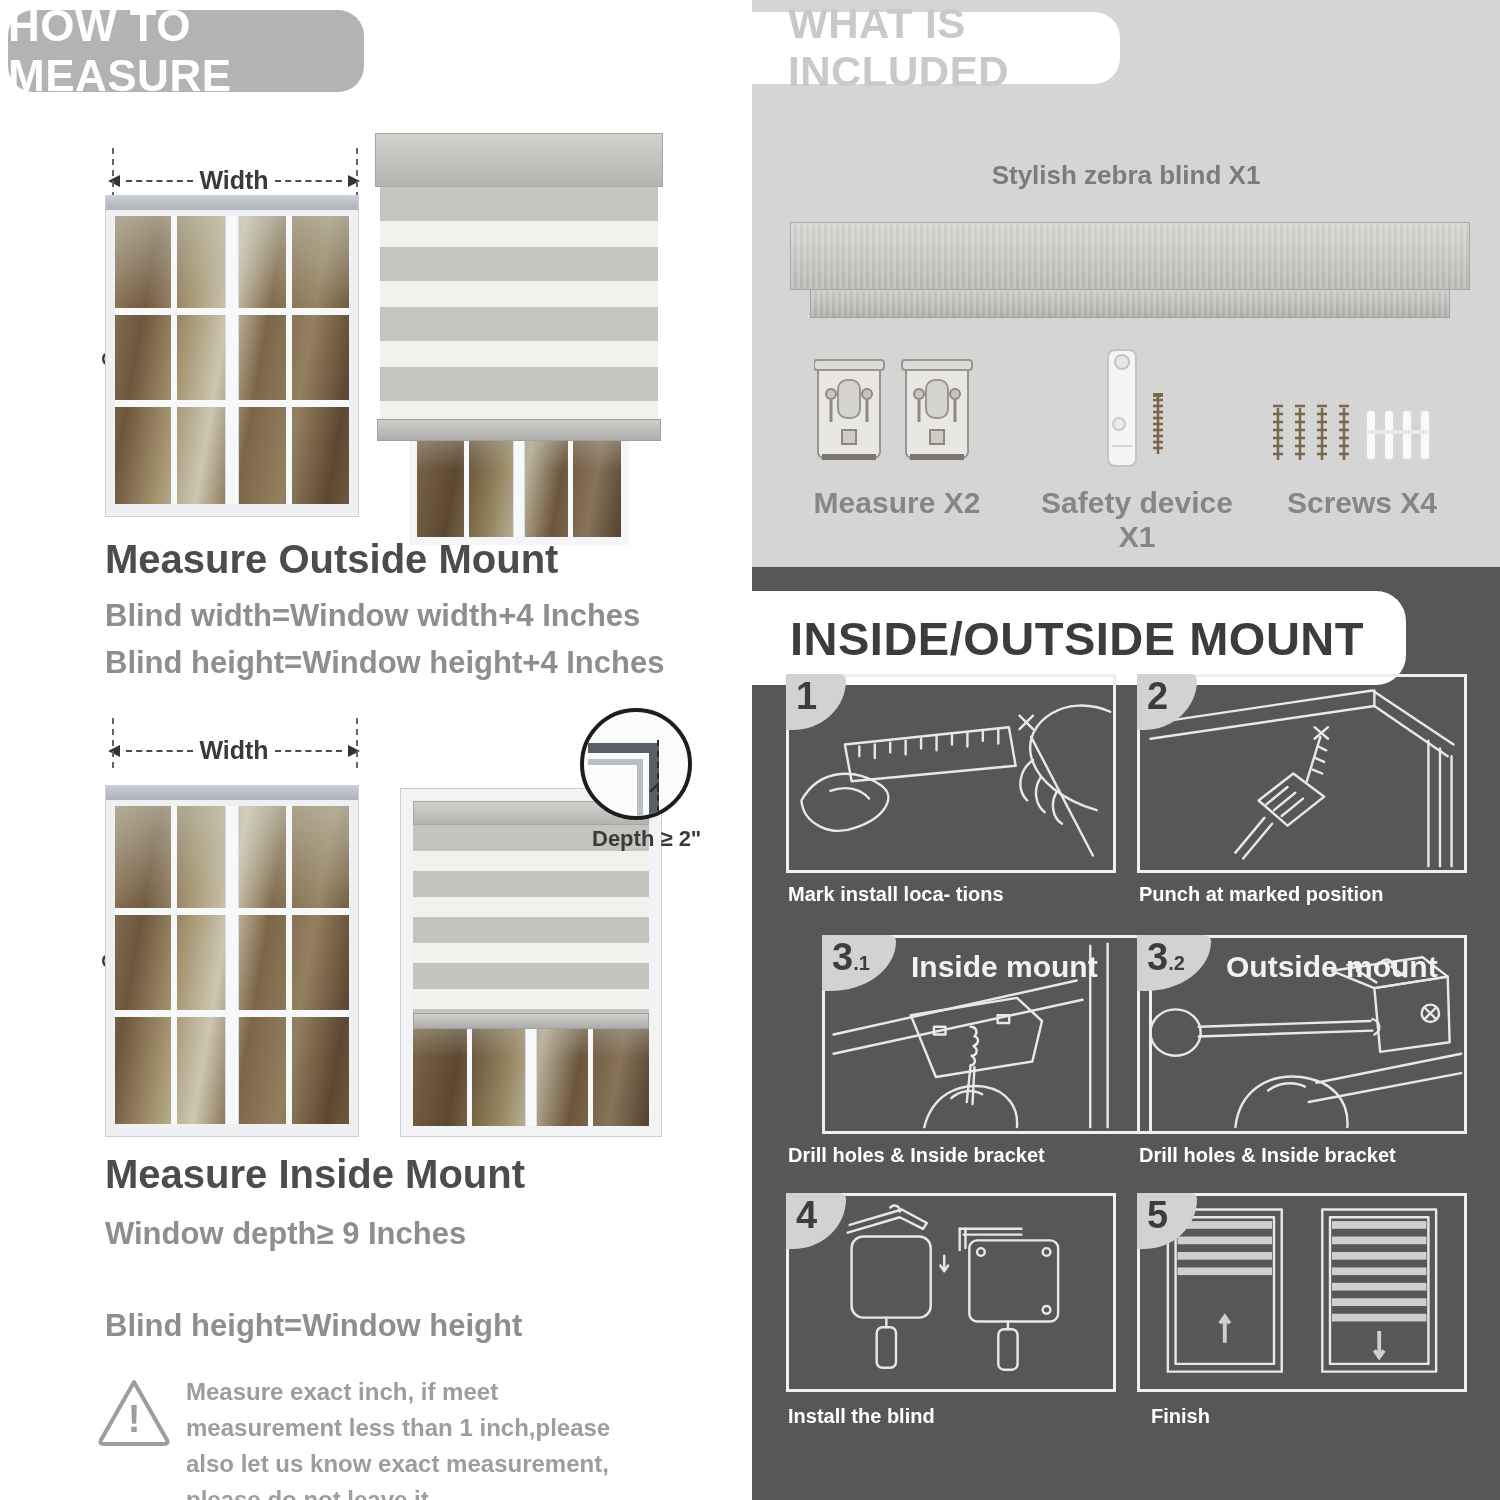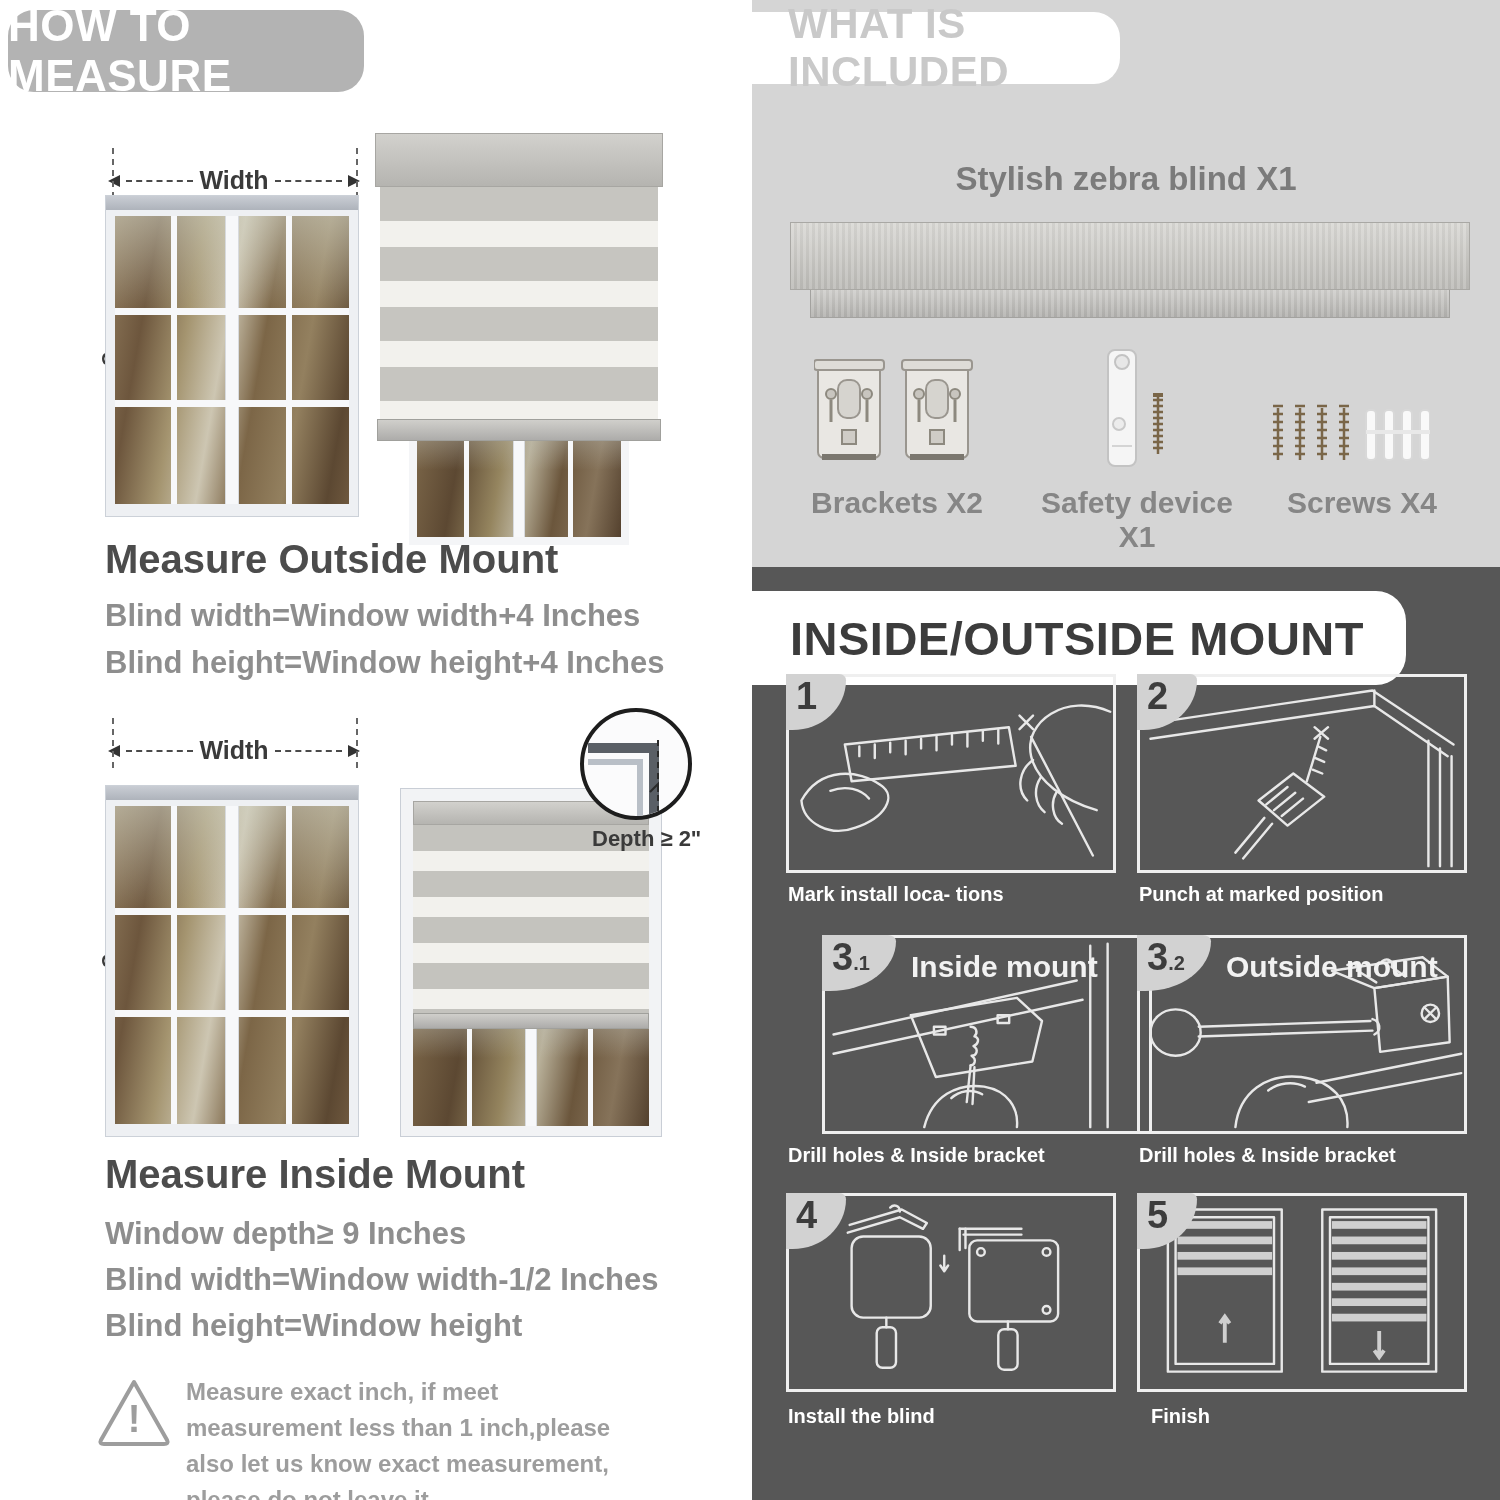--- a/index.html
+++ b/index.html
@@ -17,21 +17,21 @@
     color:#c9c9c9;font-weight:bold;font-size:42px;letter-spacing:.5px;}
   .panel-dark{left:752px;top:567px;width:748px;height:933px;background:#575757;}
   .banner-mount{left:0;top:24px;width:616px;height:94px;background:#ffffff;
     border-radius:0 30px 30px 0;display:flex;align-items:center;padding-left:38px;
     color:#3c3c3c;font-weight:bold;font-size:47px;letter-spacing:.5px;}
 
   
   .h-big{color:#4c4c4c;font-weight:bold;font-size:40px;}
   .h-sub{color:#8e8e8e;font-weight:bold;font-size:31px;line-height:47px;}
   .comp-label{color:#868686;font-weight:bold;font-size:30px;text-align:center;}
-  .blind-title{color:#7b7b7b;font-weight:bold;font-size:33px;text-align:center;}
+  .blind-title{color:#7b7b7b;font-weight:bold;font-size:26px;text-align:center;}
   .meas-label{color:#3a3a3a;font-weight:bold;font-size:25px;}
   .depth-label{color:#3a3a3a;font-weight:bold;font-size:22px;}
   .warn-text{color:#9d9d9d;font-size:24px;font-weight:bold;line-height:36px;}
 
   
   .h-measure{display:flex;align-items:center;}
   .h-measure .line{flex:1;border-top:2px dashed #4a4a4a;height:0;margin:0 6px;}
   .arr-l{width:0;height:0;border-top:6px solid transparent;border-bottom:6px solid transparent;
          border-right:12px solid #333;}
   .arr-r{width:0;height:0;border-top:6px solid transparent;border-bottom:6px solid transparent;
@@ -197,21 +197,20 @@
       <path d="M4 36 L70 36 L70 112" stroke="#5a5f66" stroke-width="10" fill="none"></path>
       <path d="M4 50 L56 50 L56 112" stroke="#b9bfc7" stroke-width="6" fill="none"></path>
       <path d="M74 28 L74 112" stroke="#2a2a2a" stroke-width="2" stroke-dasharray="6 5" fill="none"></path>
       <path d="M66 80 l8 -8 l0 8" stroke="#2a2a2a" stroke-width="2" fill="none"></path>
     </svg>
   </div>
   <div class="abs depth-label" style="left:592px;top:826px;">Depth ≥ 2"</div>
 
   <div class="abs h-big" style="left:105px;top:1152px;">Measure Inside Mount</div>
   <div class="abs h-sub" style="left:105px;top:1210px;">Window depth≥ 9 Inches</div>
-  <div class="abs h-sub" style="left:105px;top:1256px;">Blind width=Window width-1/2 Inches</div>
   <div class="abs h-sub" style="left:105px;top:1302px;">Blind height=Window height</div>
 
   <div class="abs" style="left:96px;top:1376px;width:76px;height:72px;">
     <svg viewBox="0 0 76 72" width="76" height="72">
       <path class="ln" style="stroke:#9d9d9d;stroke-width:4;" d="M38 6 L71 64 Q73 68 68 68 L8 68 Q3 68 5 64 Z"></path>
       <text x="38" y="56" text-anchor="middle" fill="#9d9d9d" font-size="38" font-weight="bold" font-family="Liberation Sans,sans-serif">!</text>
     </svg>
   </div>
   <div class="abs warn-text" style="left:186px;top:1374px;width:470px;">Measure exact inch, if meet measurement less than 1 inch,please also let us know exact measurement, please do not leave it</div>
 
@@ -275,21 +274,21 @@
         <g fill="rgba(255,255,255,.85)" stroke="#d8d8d8" stroke-width="2">
           <rect x="96" y="12" width="10" height="50" rx="4"></rect>
           <rect x="114" y="12" width="10" height="50" rx="4"></rect>
           <rect x="132" y="12" width="10" height="50" rx="4"></rect>
           <rect x="150" y="12" width="10" height="50" rx="4"></rect>
         </g>
         <path d="M96 34 h64" stroke="#e8e8e8" stroke-width="4"></path>
       </svg>
     </div>
 
-    <div class="abs comp-label" style="left:30px;top:486px;width:230px;">Brackets X2</div>
+    <div class="abs comp-label" style="left:30px;top:486px;width:230px;">Measure X2</div>
     <div class="abs comp-label" style="left:270px;top:486px;width:230px;">Safety device X1</div>
     <div class="abs comp-label" style="left:510px;top:486px;width:200px;">Screws X4</div>
   </div>
 
   <div class="abs panel-dark">
     <div class="abs banner-mount">
       <span>INSIDE/OUTSIDE MOUNT</span>
     </div>
 
     <div class="step-box" style="left:34px;top:107px;">

